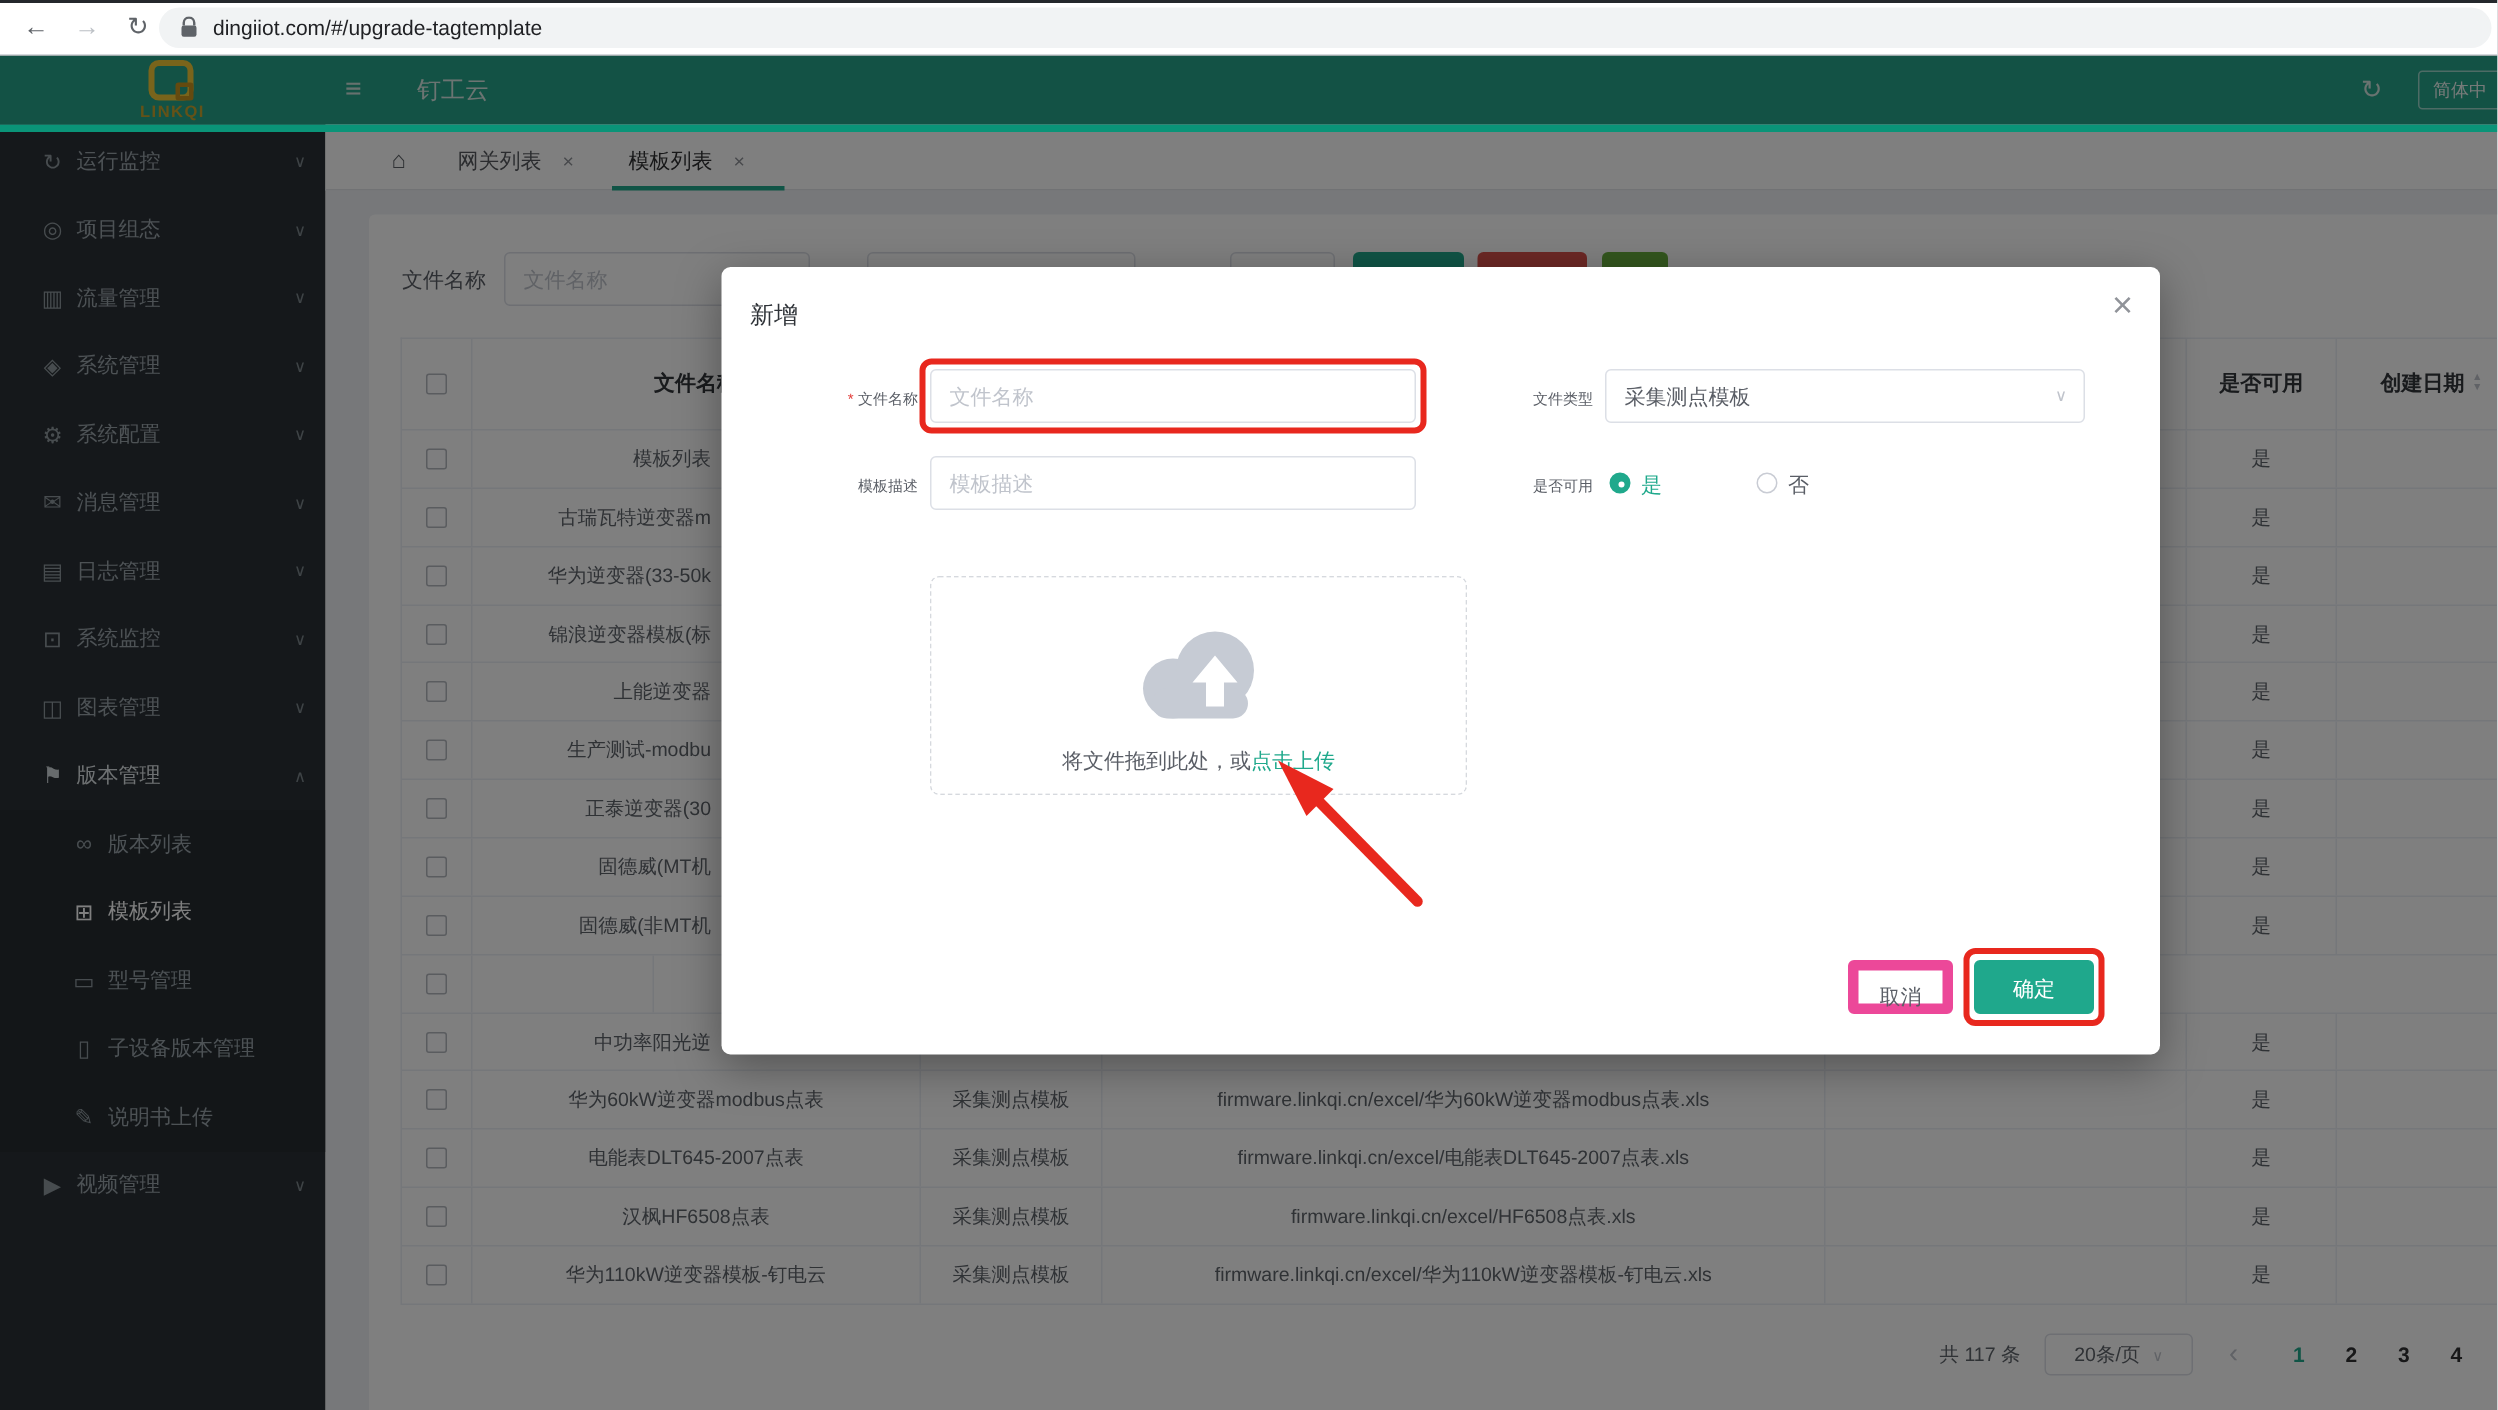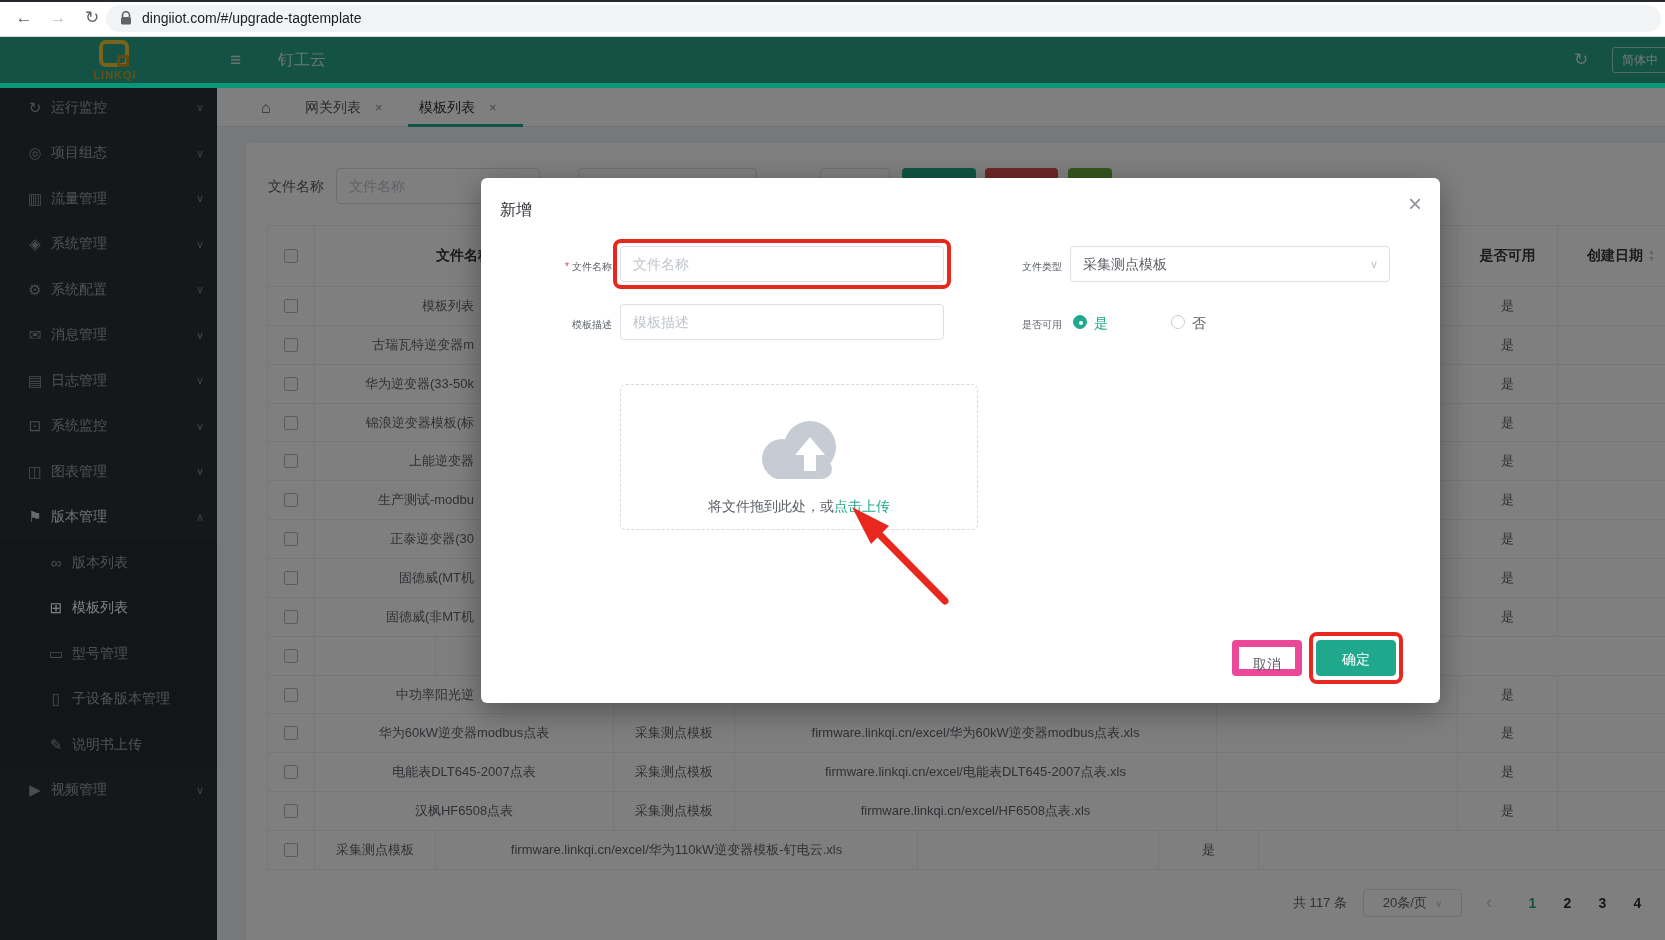--- a/index.html
+++ b/index.html
@@ -427,20 +427,21 @@
               <div class="tcell c2">采集测点模板</div>
               <div class="tcell c3">firmware.linkqi.cn/excel/HF6508点表.xls</div>
               <div class="tcell c4"></div>
               <div class="tcell c5">是</div>
               <div class="tcell c6"></div>
             </div>
             <div class="trow">
               <div class="tcell c0">
                 <span class="cb"></span>
               </div>
+              <div class="tcell c1">华为110kW逆变器模板-钉电云</div>
               <div class="tcell c2">采集测点模板</div>
               <div class="tcell c3">firmware.linkqi.cn/excel/华为110kW逆变器模板-钉电云.xls</div>
               <div class="tcell c4"></div>
               <div class="tcell c5">是</div>
               <div class="tcell c6"></div>
             </div>
           </div>
       </div>
 
       <span class="pg-total">共 117 条</span>

